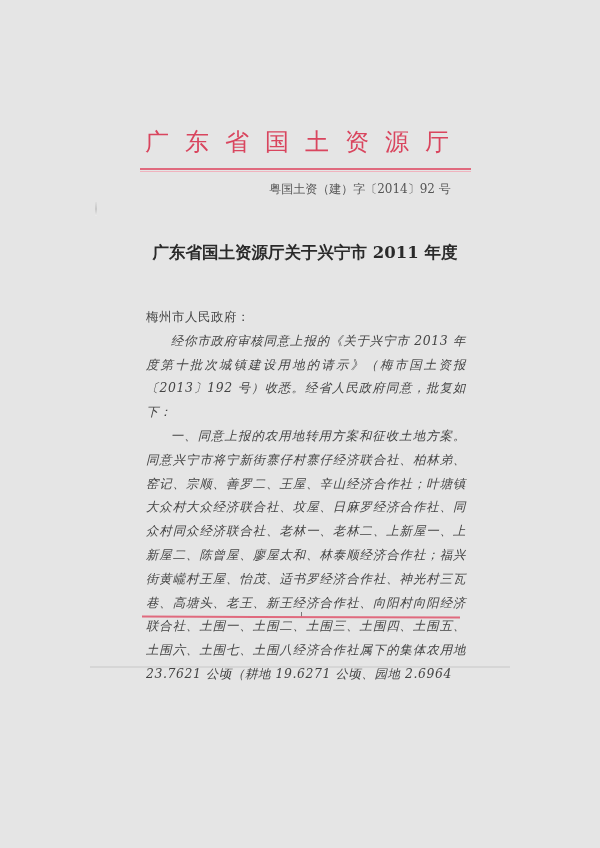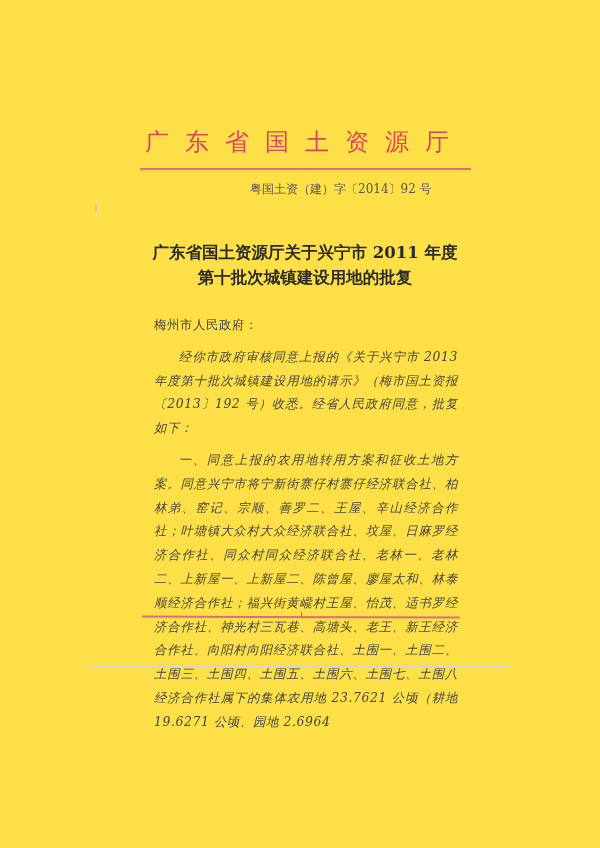--- a/index.html
+++ b/index.html
@@ -12,21 +12,21 @@
       height: 848px;
       position: relative;
       overflow: hidden;
       font-family: "DejaVu Serif", "Liberation Serif", serif;
       color: #3a3a3a;
     }
     .page {
       position: absolute;
       left: 0; top: 0;
       width: 600px; height: 848px;
-      background: #fde047;
+      background: #e5e5e5;
     }
     .letterhead {
       position: absolute;
       left: 140px;
       top: 128px;
       width: 330px;
       text-align: center;
       color: #d9455e;
       font-size: 24px;
       letter-spacing: 16px;
@@ -47,21 +47,21 @@
       position: absolute;
       left: 0; top: 3px;
       width: 331px; height: 1px;
       background: #f0b3be;
     }
     .doc-number {
       position: absolute;
       left: 250px;
       top: 181px;
       width: 220px;
-      text-align: left;
+      text-align: center;
       font-size: 12px;
       color: #555;
       white-space: nowrap;
     }
     .title {
       position: absolute;
       left: 140px;
       top: 240px;
       width: 330px;
       text-align: center;
@@ -75,21 +75,21 @@
       position: absolute;
       left: 146px;
       top: 305px;
       width: 320px;
       font-size: 12.4px;
       line-height: 23.8px;
       color: #444;
       letter-spacing: 0.6px;
     }
     .body-text p {
-      margin: 8px;
+      margin: 0;
       text-align: justify;
       text-justify: inter-character;
     }
     .body-text .indent {
       text-indent: 2em;
       font-style: italic;
     }
     .red-rule-bottom {
       position: absolute;
       left: 142px;
@@ -132,21 +132,20 @@
 
   <div class="scan-speck"></div>
 
   <div class="letterhead">广东省国土资源厅</div>
   <div class="red-rule-top"></div>
 
   <div class="doc-number">粤国土资（建）字〔2014〕92 号</div>
 
   <div class="title">
     <div>广东省国土资源厅关于兴宁市 2011 年度</div>
-    <div>第十批次城镇建设用地的批复</div>
   </div>
 
   <div class="body-text">
     <p>梅州市人民政府：</p>
     <p class="indent">经你市政府审核同意上报的《关于兴宁市 2013 年度第十批次城镇建设用地的请示》（梅市国土资报〔2013〕192 号）收悉。经省人民政府同意，批复如下：</p>
     <p class="indent">一、同意上报的农用地转用方案和征收土地方案。同意兴宁市将宁新街寨仔村寨仔经济联合社、柏林弟、窑记、宗顺、善罗二、王屋、辛山经济合作社；叶塘镇大众村大众经济联合社、坟屋、日麻罗经济合作社、同众村同众经济联合社、老林一、老林二、上新屋一、上新屋二、陈曾屋、廖屋太和、林泰顺经济合作社；福兴街黄巄村王屋、怡茂、适书罗经济合作社、神光村三瓦巷、高塘头、老王、新王经济合作社、向阳村向阳经济联合社、土围一、土围二、土围三、土围四、土围五、土围六、土围七、土围八经济合作社属下的集体农用地 23.7621 公顷（耕地 19.6271 公顷、园地 2.6964</p>
   </div>
 
   <div class="page-mark"></div>
   <div class="red-rule-bottom"></div>

